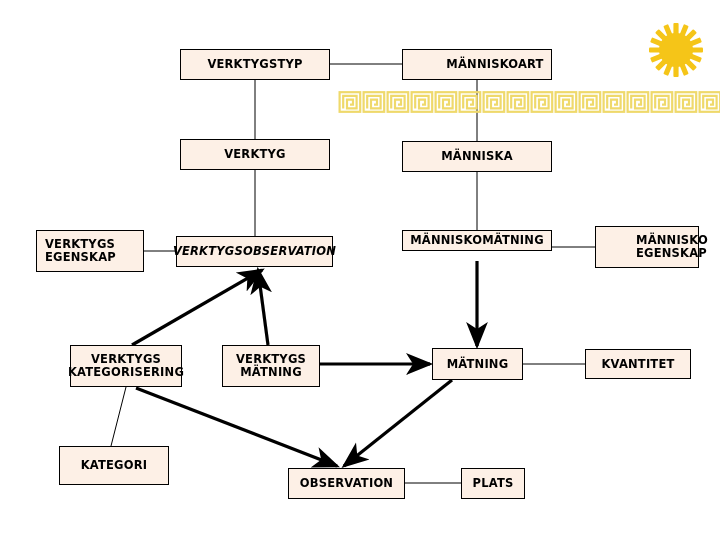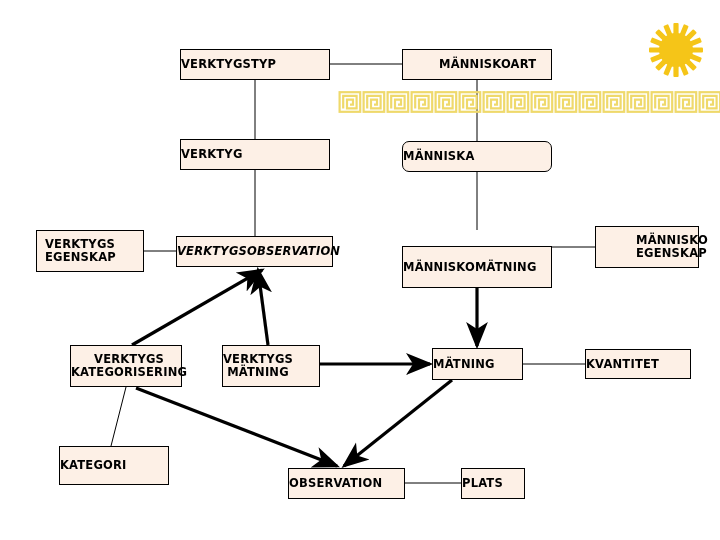--- a/index.html
+++ b/index.html
@@ -14,21 +14,21 @@
     box-sizing:border-box;
     background:#fdf0e6;
     border:1px solid #000000;
     color:#000000;
     font-weight:bold;
     font-size:11.5px;
     line-height:13px;
     letter-spacing:0.2px;
     display:flex;
     align-items:center;
-    justify-content:flex-start;
+    justify-content:center;
     text-align:center;
     white-space:pre;
     z-index:3;
   }
   .node.left-text{justify-content:flex-start;text-align:left;padding-left:8px;}
   .node.overflow-text{overflow:visible;}
 
   
   .greek{
     position:absolute;
@@ -119,34 +119,34 @@
   </div>
 
   <div class="node" style="left:402px;top:49px;width:150px;height:31px;padding-left:36px;">
     <span>MÄNNISKOART</span>
   </div>
 
   <div class="node" style="left:180px;top:139px;width:150px;height:31px;">
     <span>VERKTYG</span>
   </div>
 
-  <div class="node" style="left:402px;top:141px;width:150px;height:31px;border-radius:7px;">
+  <div class="node" style="left:402px;top:141px;width:150px;height:31px;">
     <span>MÄNNISKA</span>
   </div>
 
   <div class="node left-text" style="left:36px;top:230px;width:108px;height:42px;">
     <span>VERKTYGS
 EGENSKAP</span>
   </div>
 
   <div class="node overflow-text" style="left:176px;top:236px;width:157px;height:31px;font-style:italic;">
     <span>VERKTYGSOBSERVATION</span>
   </div>
 
-  <div class="node" style="left:402px;top:246px;width:150px;height:42px;">
+  <div class="node" style="left:402px;top:230px;width:150px;height:21px;">
     <span>MÄNNISKOMÄTNING</span>
   </div>
 
   <div class="node left-text" style="left:595px;top:226px;width:104px;height:42px;padding-left:40px;">
     <span>MÄNNISKO
 EGENSKAP</span>
   </div>
 
   <div class="node overflow-text" style="left:70px;top:345px;width:112px;height:42px;">
     <span>VERKTYGS

